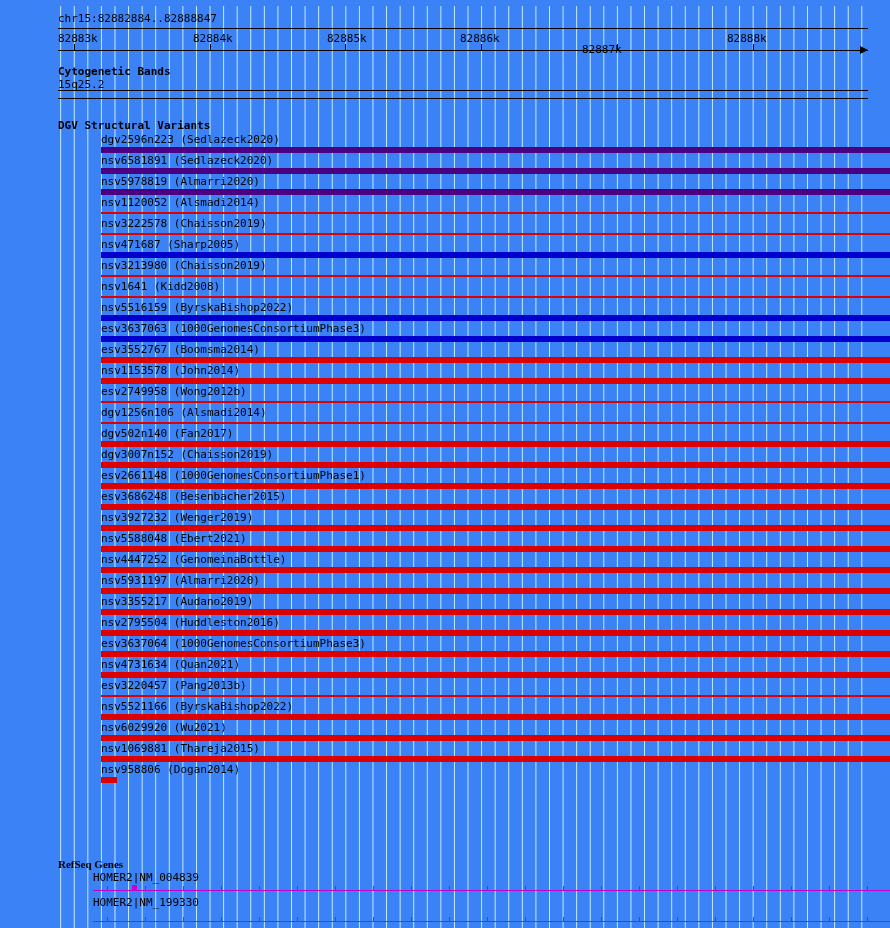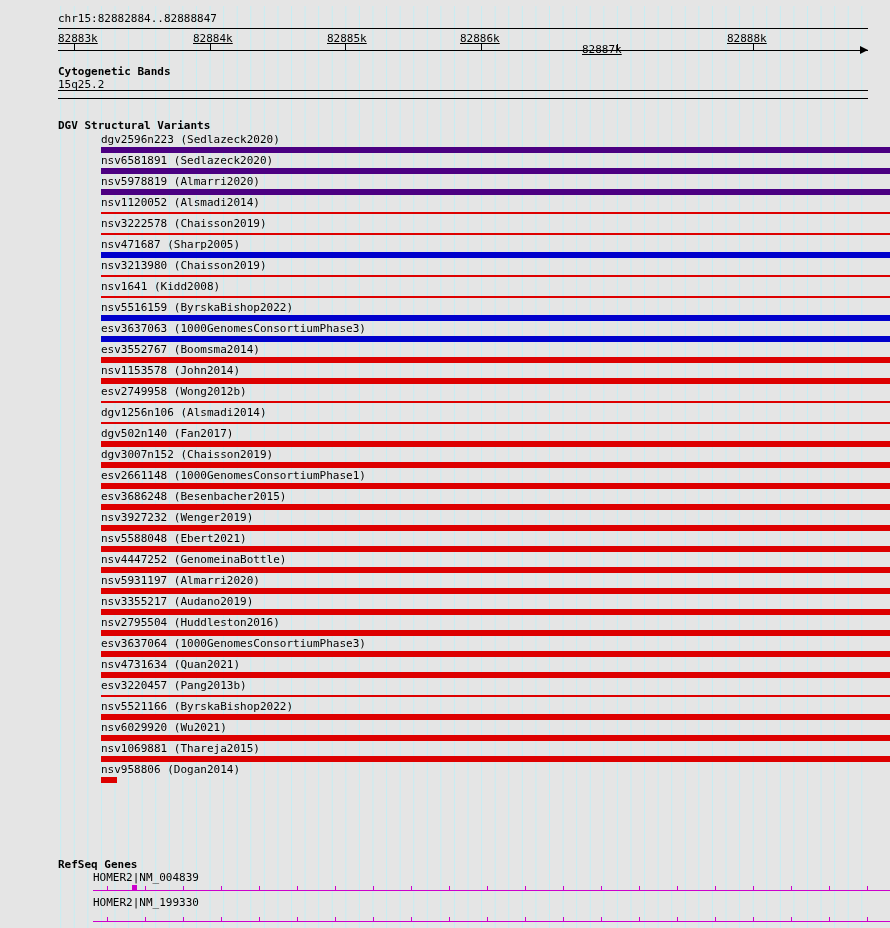--- a/index.html
+++ b/index.html
@@ -1,25 +1,25 @@
 <!DOCTYPE html>
 <html style="--grid: #c6edf3; --gene: #cc00cc;"><head>
 <meta charset="utf-8">
 <style>
   html,body{margin:0;padding:0;background:#fff;}
   body{width:890px;height:928px;font-family:"DejaVu Sans Mono","Liberation Mono",monospace;}
-  .page{position:relative;width:890px;height:928px;background:#e5e5e5;overflow:hidden;}
+  .page{position:relative;width:890px;height:928px;background:#3b82f6;overflow:hidden;}
   .gridlines{position:absolute;left:58px;top:6px;width:810px;height:922px;
     background-image:linear-gradient(90deg,var(--grid,#c6edf3) 1px,transparent 1px);
     background-size:13.583px 100%;background-position:2.2px 0;background-repeat:repeat;}
   .txt{position:absolute;font-size:11px;line-height:11px;color:#000;white-space:pre;}
   .bold{font-weight:bold;}
   .hline{position:absolute;left:58px;width:810px;height:1px;background:#000;}
   .ruler{position:absolute;left:0;top:33px;width:890px;height:18px;}
-  .tick-label{position:absolute;top:0;font-size:11px;line-height:11px;white-space:pre;text-decoration:underline;}
+  .tick-label{position:absolute;top:0;font-size:11px;line-height:11px;white-space:pre;}
   .tick-mark{position:absolute;top:11px;width:1px;height:6px;background:#000;}
   .arrow{position:absolute;left:860px;top:46px;width:0;height:0;
     border-left:8px solid #000;border-top:4px solid transparent;border-bottom:4px solid transparent;}
   .cyto-band{position:absolute;left:58px;top:90px;width:810px;height:7px;
     border-top:1px solid #000;border-bottom:1px solid #000;background:#fff0;}
   .variant-list{position:absolute;left:58px;top:134px;width:810px;margin-left:43px;}
   .variant-row{position:relative;height:21px;}
   .variant-label{position:absolute;left:0;top:0;font-size:11px;line-height:11px;white-space:pre;cursor:pointer;}
   .variant-bar{position:absolute;top:13px;height:6px;cursor:pointer;}
   .variant-bar.thin{top:15px;height:2px;}
@@ -186,21 +186,21 @@
       <div class="variant-row">
         <div class="variant-label">nsv1069881 (Thareja2015)</div>
         <div class="variant-bar thick" style="left: 0px; width: 804.33px; background: rgb(221, 0, 0);"></div>
       </div>
       <div class="variant-row">
         <div class="variant-label">nsv958806 (Dogan2014)</div>
         <div class="variant-bar thick" style="left: 0px; width: 16.2px; background: rgb(221, 0, 0);"></div>
       </div>
     </div>
 
-  <div class="txt bold" style="left:58px;top:859px;">RefSeq Genes</div>
+  <div class="txt bold" style="left:58px;top:859px;font-family:Liberation Serif, serif;">RefSeq Genes</div>
   <div class="gene-list">
       <div class="gene-row">
         <div class="gene-label">HOMER2|NM_004839</div>
         <div class="gene-line">
           <div class="exon" style="left: 38.592px; width: 5px;"></div>
         </div>
       </div>
       <div class="gene-row">
         <div class="gene-label">HOMER2|NM_199330</div>
         <div class="gene-line"></div>

